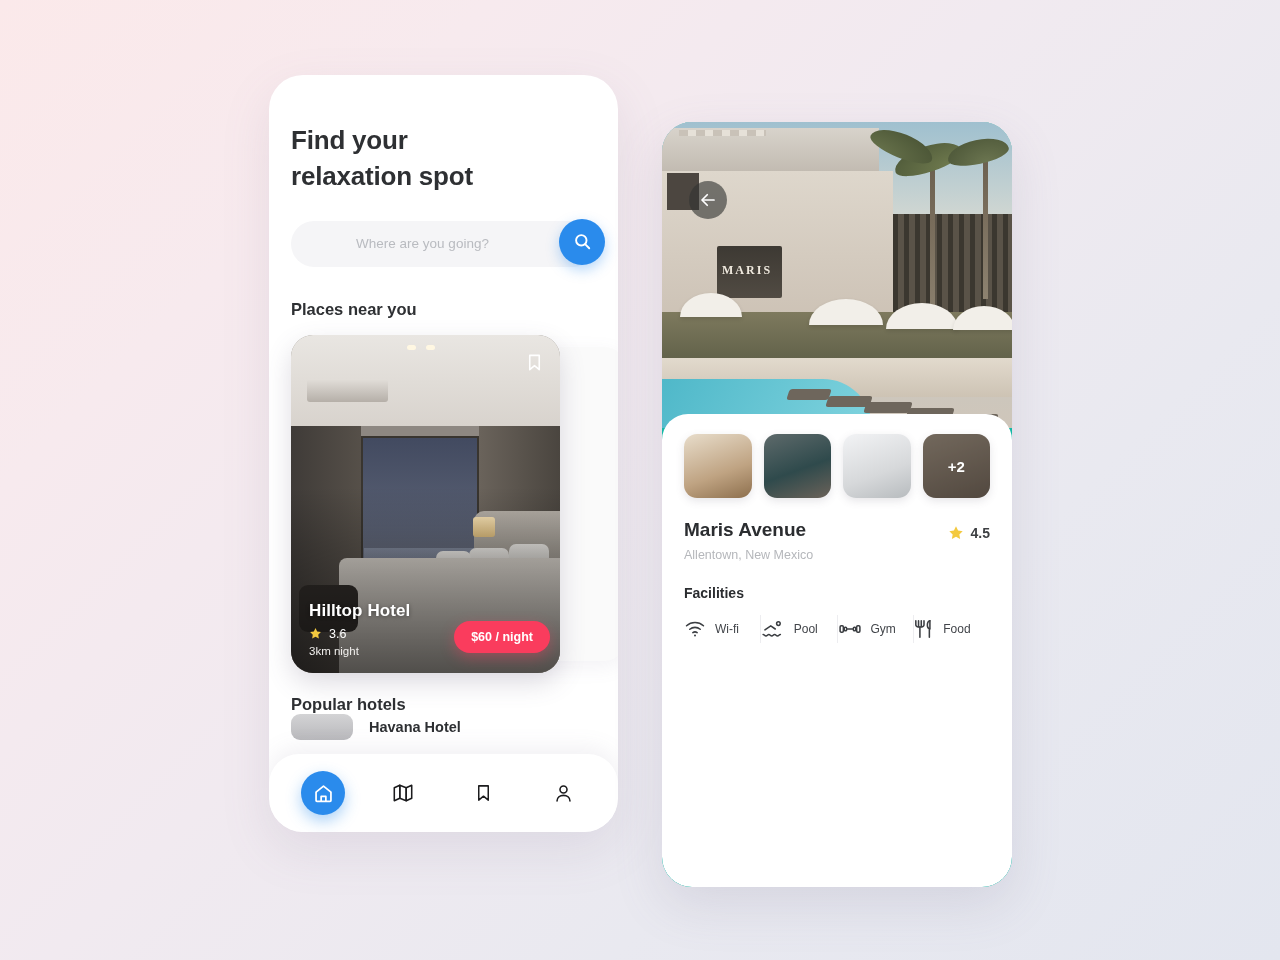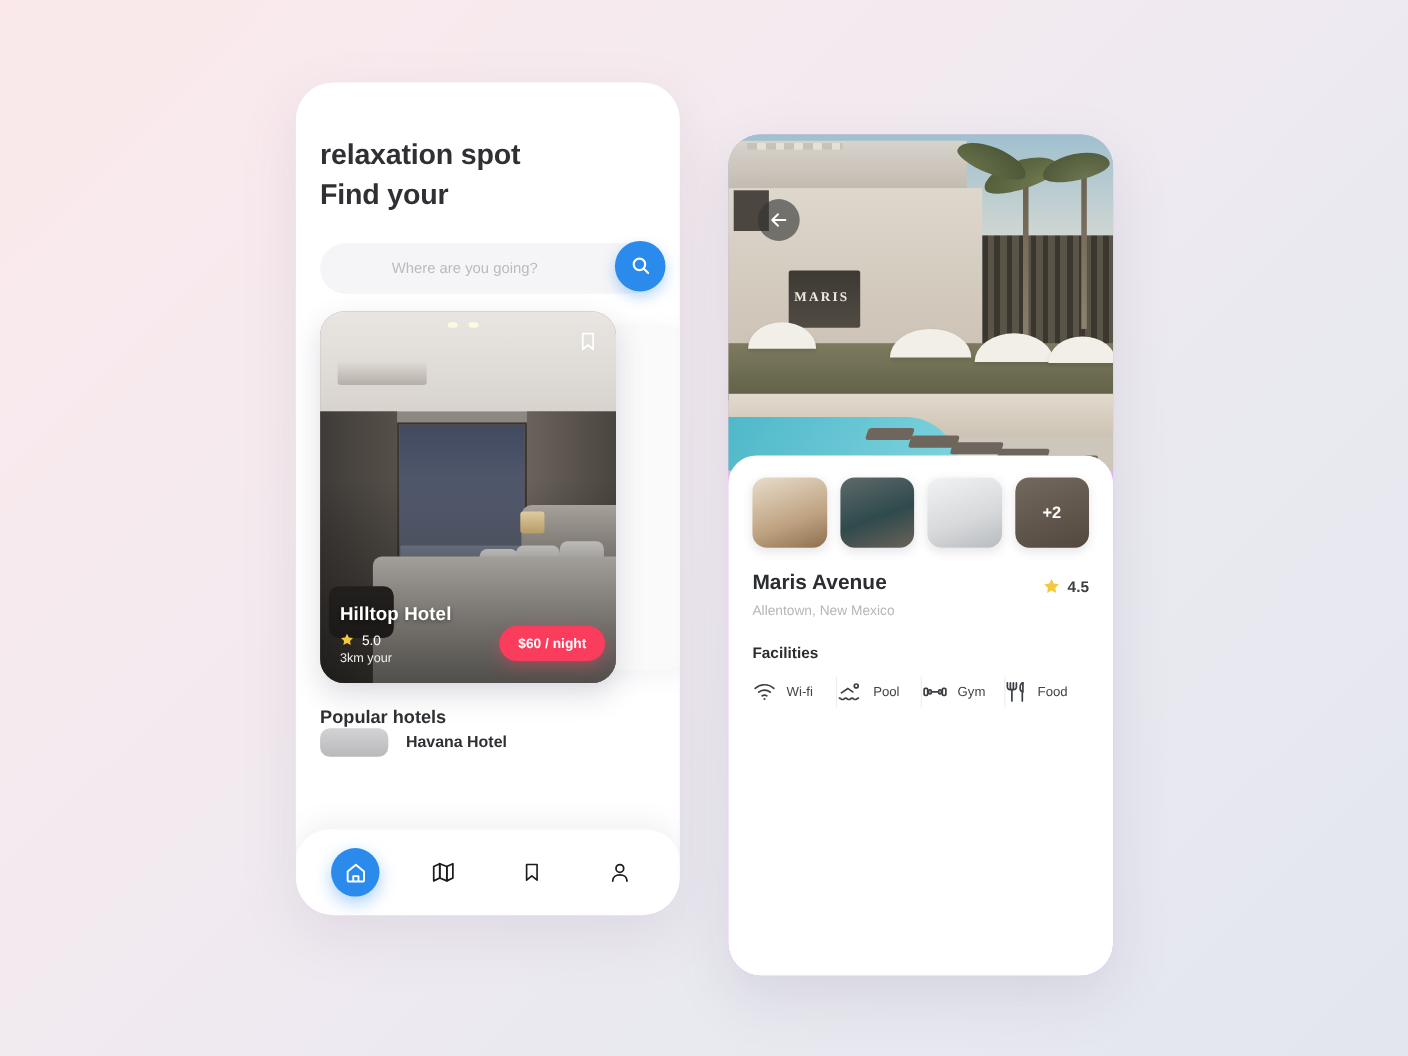--- a/index.html
+++ b/index.html
@@ -106,21 +106,21 @@
   .tab-item { cursor:pointer; display:flex; align-items:center; justify-content:center;
     width:44px; height:44px; }
   .tab-item.active { background:#2a8bec; border-radius:50%;
     box-shadow:0 6px 15px rgba(42,139,236,.4); }
 
   
   #phone-detail {
     position:absolute; left:662px; top:122px; width:350px; height:765px;
     border-radius:30px; overflow:hidden;
     box-shadow:0 18px 50px rgba(120,110,140,.16);
-    background:#f0abfc;
+    background:#14b8a6;
   }
   .hero { position:absolute; left:0; top:0; width:100%; height:306px; overflow:hidden;
     background:linear-gradient(180deg,#b9c9cf,#cfc6ba); }
   .sky { position:absolute; left:0; top:0; width:100%; height:30%;
     background:linear-gradient(180deg,#9fc0cf,#cfd6d2); }
   .bldg-top { position:absolute; left:0; top:2%; width:62%; height:16%;
     background:linear-gradient(180deg,#d8d3cb,#bfb8ae); }
   .bldg-stripes { position:absolute; left:8%; top:3%; width:40%; height:14%;
     background:repeating-linear-gradient(90deg,#c9c2b8 0 9px,#e6e1d8 9px 17px); }
   .bldg-main { position:absolute; left:0; top:16%; width:66%; height:56%;
@@ -191,34 +191,35 @@
     font-family:"Liberation Sans", sans-serif;
     box-shadow:0 7px 18px rgba(42,139,236,.36); }
 </style>
 </head>
 <body>
 
 <div id="phone-home">
   <div class="home-pad">
 
     <div class="headline">
+      <div>Find your</div>
       <div>relaxation spot</div>
-      <div>Find your</div>
     </div>
 
     <div class="search-row">
       <input class="search-field" type="text" placeholder="Where are you going?" style="">
       <button class="search-btn">
         <svg width="19" height="19" viewBox="0 0 24 24" fill="none" stroke="#fff" stroke-width="2.4" stroke-linecap="round">
           <circle cx="10.5" cy="10.5" r="6.6"></circle>
             <line x1="15.6" y1="15.6" x2="20.5" y2="20.5"></line>
         </svg>
       </button>
     </div>
 
+    <div class="sec-title">Places near you</div>
 
     <div class="card-wrap">
       <div class="card-behind"></div>
 
       <div class="hotel-card">
         <div class="hotel-photo">
           <div class="hp-ceiling"></div>
           <div class="hp-spot" style="left:43%"></div>
             <div class="hp-spot" style="left:50%"></div>
           <div class="hp-ac"></div>
@@ -241,23 +242,23 @@
             <path d="M6 3h12v18l-6-5-6 5z"></path>
           </svg>
         </div>
 
         <div class="card-info">
           <div class="card-name">Hilltop Hotel</div>
           <div class="card-rate">
             <svg width="13" height="13" viewBox="0 0 24 24" fill="#f3c93f">
               <path d="M12 2l3.1 6.3 6.9 1-5 4.9 1.2 6.9L12 17.8 5.8 21.1 7 14.2 2 9.3l6.9-1z"></path>
             </svg>
-            <span>5.0</span>
+            <span>3.6</span>
           </div>
-          <div class="card-dist">3km your</div>
+          <div class="card-dist">3km night</div>
           <div class="price-pill">$60 / night</div>
         </div>
       </div>
     </div>
 
     <div class="sec-title2">Popular hotels</div>
 
     <div class="pop-row">
       <div class="pop-thumb"></div>
       <div class="pop-name">Havana Hotel</div>

